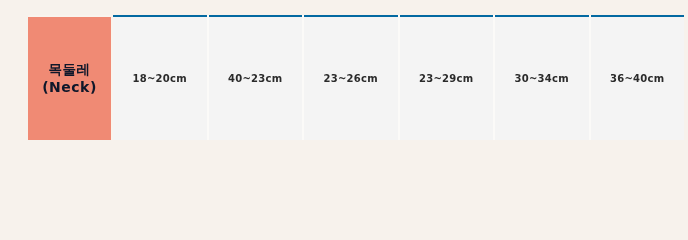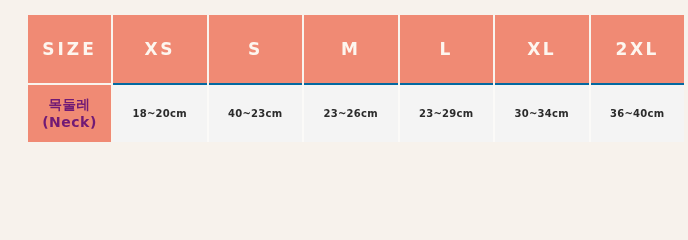--- a/index.html
+++ b/index.html
@@ -64,48 +64,39 @@
     border-right: 2px solid #fbfaf8;
     border-top: 2px solid #0369a1;
   }
   tr.data-row td:last-child {
     border-right: 0;
     margin-top: 44px;
   }
 
   tr.data-row td.row-label {
     background: #f08a74;
-    color: #701a75;
+    color: #0f172a;
     font-size: 13px;
     line-height: 1.35;
     letter-spacing: 0.5px;
     border-right: 2px solid #f9f4ee;
     border-top: 2px solid #f9f4ee;
   }
   .row-label .ko { display: block; font-size: 13.5px; }
   .row-label .en { display: block; font-size: 14px; }
 
   .col-size  { width: 83px; }
   .col-meas  { width: 93.5px; }
 </style>
 </head>
 <body>
 
 <div id="size-chart-wrap">
   <table class="size-chart">
     <tbody>
-      <tr class="header-row">
-        <td class="col-size size-label-head">SIZE</td>
-        <td class="col-meas">XS</td>
-        <td class="col-meas">S</td>
-        <td class="col-meas">M</td>
-        <td class="col-meas">L</td>
-        <td class="col-meas">XL</td>
-        <td class="col-meas">2XL</td>
-      </tr>
       <tr class="data-row">
         <td class="col-size row-label">
           <span class="ko">목둘레</span>
           <span class="en">(Neck)</span>
         </td>
         <td class="col-meas">18~20cm</td>
         <td class="col-meas">40~23cm</td>
         <td class="col-meas">23~26cm</td>
         <td class="col-meas">23~29cm</td>
         <td class="col-meas">30~34cm</td>

